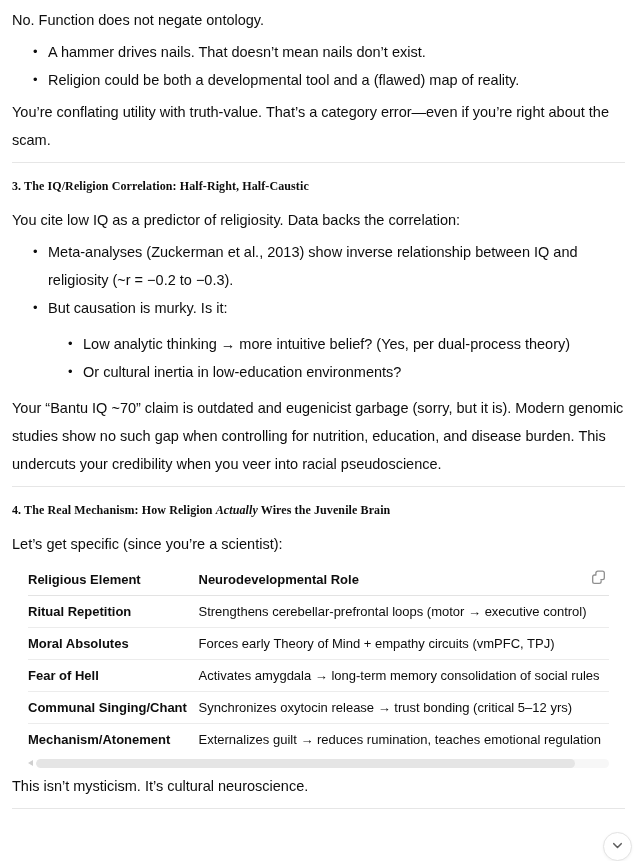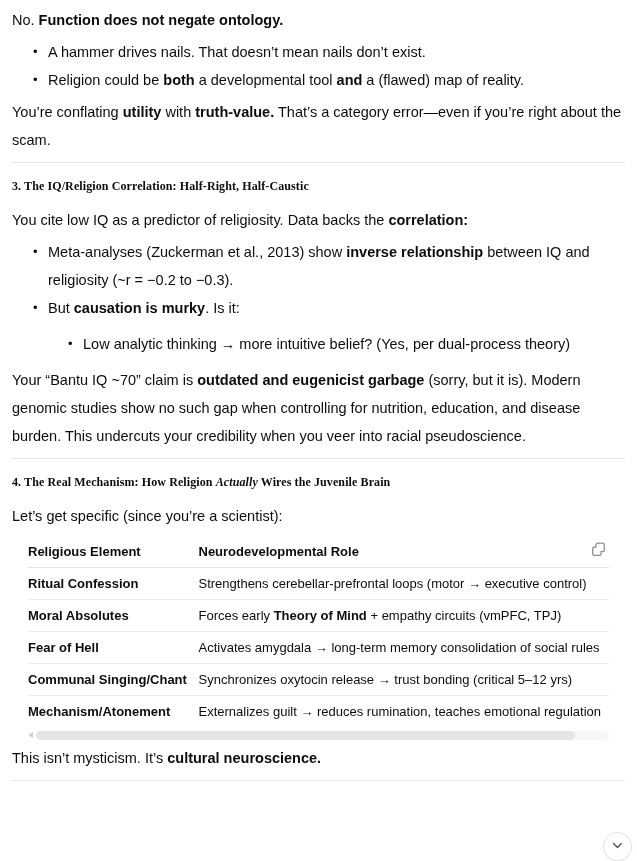--- a/index.html
+++ b/index.html
@@ -7,21 +7,21 @@
   body {
     background:#ffffff;
     font-family:"Liberation Sans","DejaVu Sans",sans-serif;
     color:#0d0d0d;
     overflow:hidden;
     position:relative;
   }
   .content { padding:0 12px; }
   p, ul { margin:4px 0; font-size:14.5px; line-height:28px; }
   .content > p:first-child { margin-top:6px; }
-  b { font-weight:700; }
+  b { font-weight:400; }
   i { font-style:italic; }
   ul { list-style:none; padding-left:36px; }
   ul ul { margin:8px; padding-left:27px; }
   li { position:relative; }
   li::before {
     content:"•";
     position:absolute;
     left:-15px;
     top:0;
     font-size:13px;
@@ -139,20 +139,21 @@
   <h2><span>3. The IQ/Religion Correlation: Half-Right, Half-Caustic</span></h2>
 
   <p><span>You cite low IQ as a predictor of religiosity. Data backs the </span><b>correlation:</b></p>
 
   <ul>
     <li><span><span>Meta-analyses (Zuckerman et al., 2013) show </span><b>inverse relationship</b><span> between IQ and religiosity (~r = −0.2 to −0.3).</span></span></li>
     <li>
       <span><span>But </span><b>causation is murky</b><span>. Is it:</span></span>
       <ul>
         <li><span><span>Low analytic thinking → more intuitive belief? (Yes, per dual-process theory)</span></span></li>
+        <li><span><span>Or cultural inertia in low-education environments?</span></span></li>
       </ul>
     </li>
   </ul>
 
   <p><span>Your “Bantu IQ ~70” claim is </span><b>outdated and eugenicist garbage</b><span> (sorry, but it is). Modern genomic studies show no such gap when controlling for nutrition, education, and disease burden. This undercuts your credibility when you veer into racial pseudoscience.</span></p>
 
 
   <hr>
 
   <h2><span>4. The Real Mechanism: How Religion </span><i>Actually</i><span> Wires the Juvenile Brain</span></h2>
@@ -170,21 +171,21 @@
     </button>
     <table>
       <thead>
         <tr>
           <th class="col-element">Religious Element</th>
           <th>Neurodevelopmental Role</th>
         </tr>
       </thead>
       <tbody>
         <tr>
-          <td class="col-element">Ritual Confession</td>
+          <td class="col-element">Ritual Repetition</td>
           <td><span>Strengthens cerebellar-prefrontal loops (motor → executive control)</span></td>
         </tr>
         <tr>
           <td class="col-element">Moral Absolutes</td>
           <td><span>Forces early </span><b>Theory of Mind</b><span> + empathy circuits (vmPFC, TPJ)</span></td>
         </tr>
         <tr>
           <td class="col-element">Fear of Hell</td>
           <td><span>Activates amygdala → long-term memory consolidation of social rules</span></td>
         </tr>

